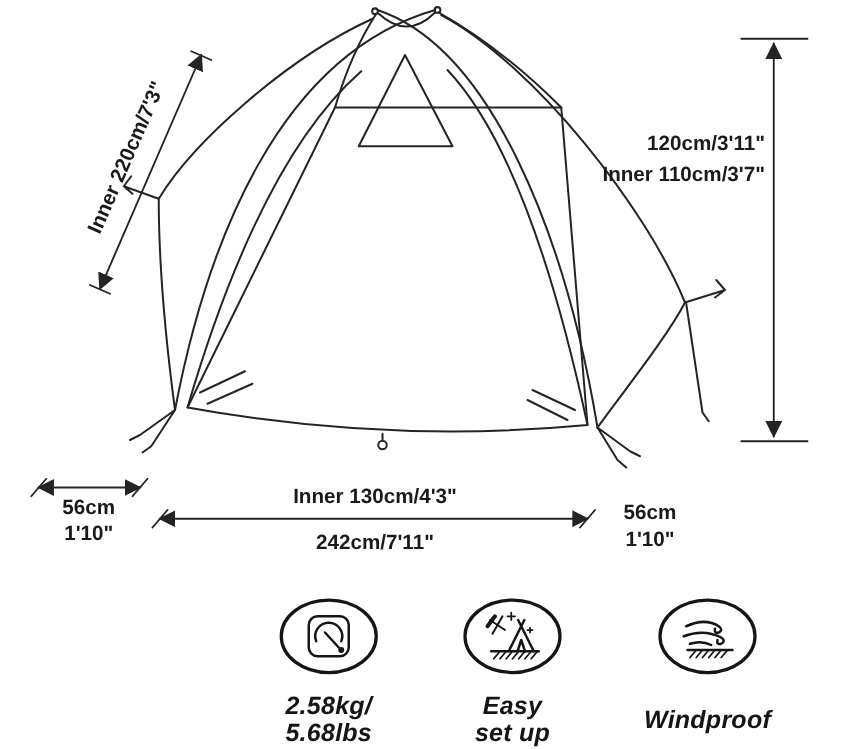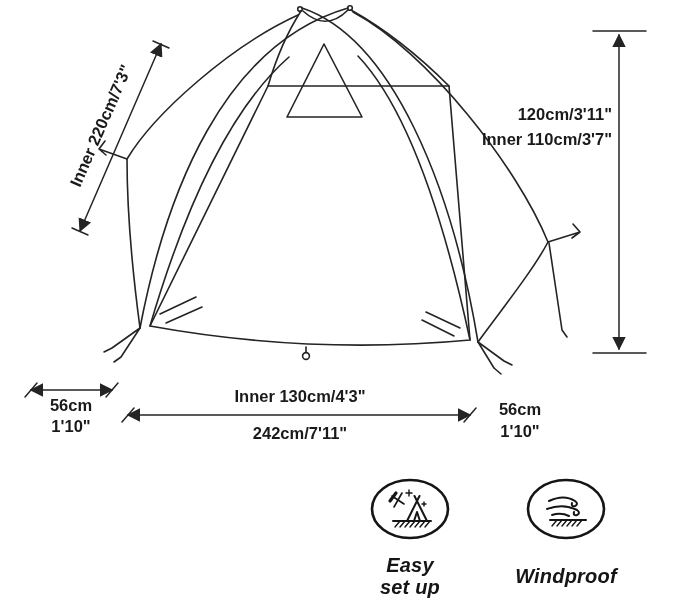--- a/index.html
+++ b/index.html
@@ -99,20 +99,35 @@
       <text class="dimtext" x="300" y="439" text-anchor="middle">242cm/7'11"</text>
     </g>
 
     <g>
       <text class="dimtext" x="520" y="415" text-anchor="middle">56cm</text>
       <text class="dimtext" x="520" y="437" text-anchor="middle">1'10"</text>
     </g>
   </svg>
 
 
+  <div class="feature" style="left:188px">
+    <svg width="84" height="66" viewBox="0 0 84 66">
+      <ellipse class="ering" cx="42" cy="33" rx="38" ry="29"></ellipse>
+      <g class="ic" stroke-width="2.1" transform="translate(42,33)">
+        <rect x="-16" y="-16" width="32" height="32" rx="7"></rect>
+        <path d="M-10,4 A10.8,10.8 0 1 1 10,4"></path>
+        <path d="M-3,-3 L8,9"></path>
+        <circle cx="10" cy="11" r="2.4" fill="#151515" stroke="none"></circle>
+      </g>
+    </svg>
+    <div class="flabel">
+      <div>2.58kg/</div>
+      <div>5.68lbs</div>
+    </div>
+  </div>
 
   <div class="feature" style="left:491px">
     <svg width="84" height="66" viewBox="0 0 84 66">
       <ellipse class="ering" cx="42" cy="33" rx="38" ry="29"></ellipse>
       <g class="ic" stroke-width="1.9" transform="translate(42,33)">
         <path d="M-17,-8 Q-2,-15 9,-8 Q13,-5 9,-3 Q5,-2 6,-6"></path>
         <path d="M-19,0 Q-3,-6 11,1 Q15,4 11,6 Q7,7 8,3"></path>
         <path d="M-14,6 Q-5,3 3,7"></path>
         <path d="M-16,11 L20,11"></path>
         <path stroke-width="1.4" d="M-14,17 L-9,11 M-9,17 L-4,11 M-4,17 L1,11 M1,17 L6,11 M6,17 L11,11 M11,17 L16,11"></path>

